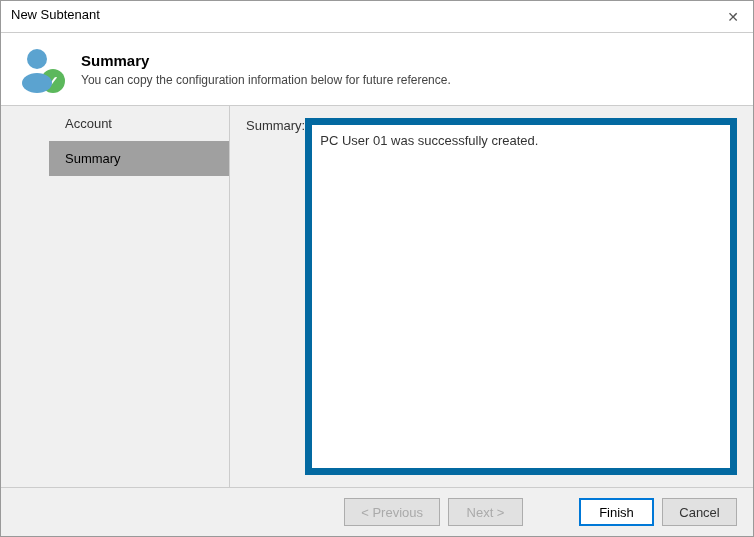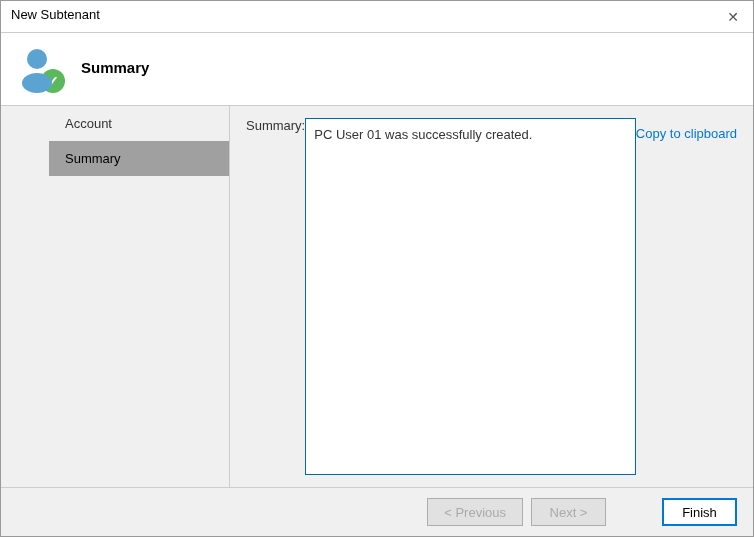--- a/index.html
+++ b/index.html
@@ -100,21 +100,21 @@
       padding: 12px 16px;
     }
     .summary-label {
       font-size: 13px;
       color: #333;
       margin-bottom: 6px;
     }
     .summary-box {
       flex: 1;
       background: #fff;
-      border: 1px solid #0369a1;
+      border: 7px solid #0369a1;
       padding: 8px;
       font-size: 13px;
       color: #333;
       overflow-y: auto;
     }
     .copy-link-row {
       display: flex;
       justify-content: flex-end;
       padding: 8px 0 4px 0;
     }
@@ -170,43 +170,42 @@
 
         <circle cx="36" cy="36" r="12" fill="#5cb85c"></circle>
         <text x="36" y="41" text-anchor="middle" fill="white" font-size="14" font-weight="bold">✓</text>
 
         <circle cx="20" cy="14" r="10" fill="#5ba3d0"></circle>
         <ellipse cx="20" cy="38" rx="15" ry="10" fill="#5ba3d0"></ellipse>
       </svg>
     </div>
     <div class="header-text">
       <h2>Summary</h2>
+      <p>You can copy the configuration information below for future reference.</p>
     </div>
   </div>
 
   <div class="body">
 
     <div class="sidebar">
       <div class="sidebar-item">
         <span>Account</span>
       </div>
       <div class="sidebar-item active">
         <span>Summary</span>
       </div>
     </div>
 
     <div class="main-content">
       <div class="summary-label">Summary:</div>
       <div class="summary-box">
         <span>PC User 01 was successfully created.</span>
       </div>
-      <div class="copy-link-row">
-        <a class="copy-link">Copy to clipboard</a>
-      </div>
     </div>
   </div>
 
   <div class="footer">
     <button class="btn" disabled="">&lt; Previous</button>
     <button class="btn" disabled="">Next &gt;</button>
     <button class="btn btn-primary">Finish</button>
+    <button class="btn">Cancel</button>
   </div>
 </div>
 
 </body></html>

